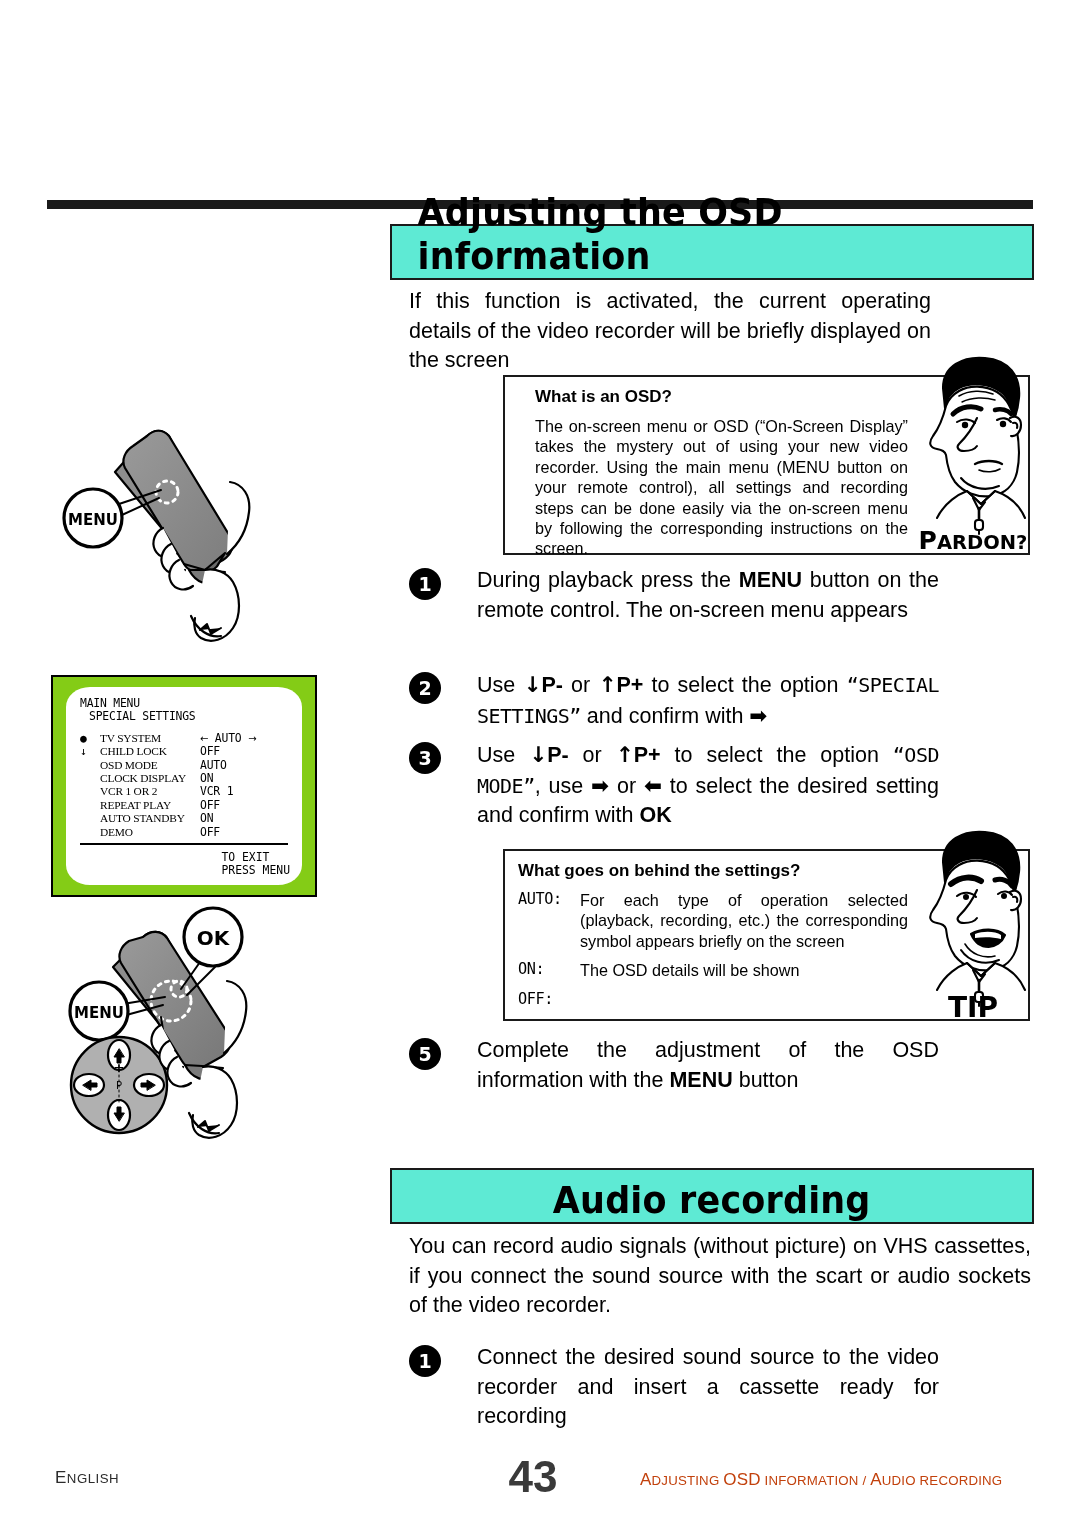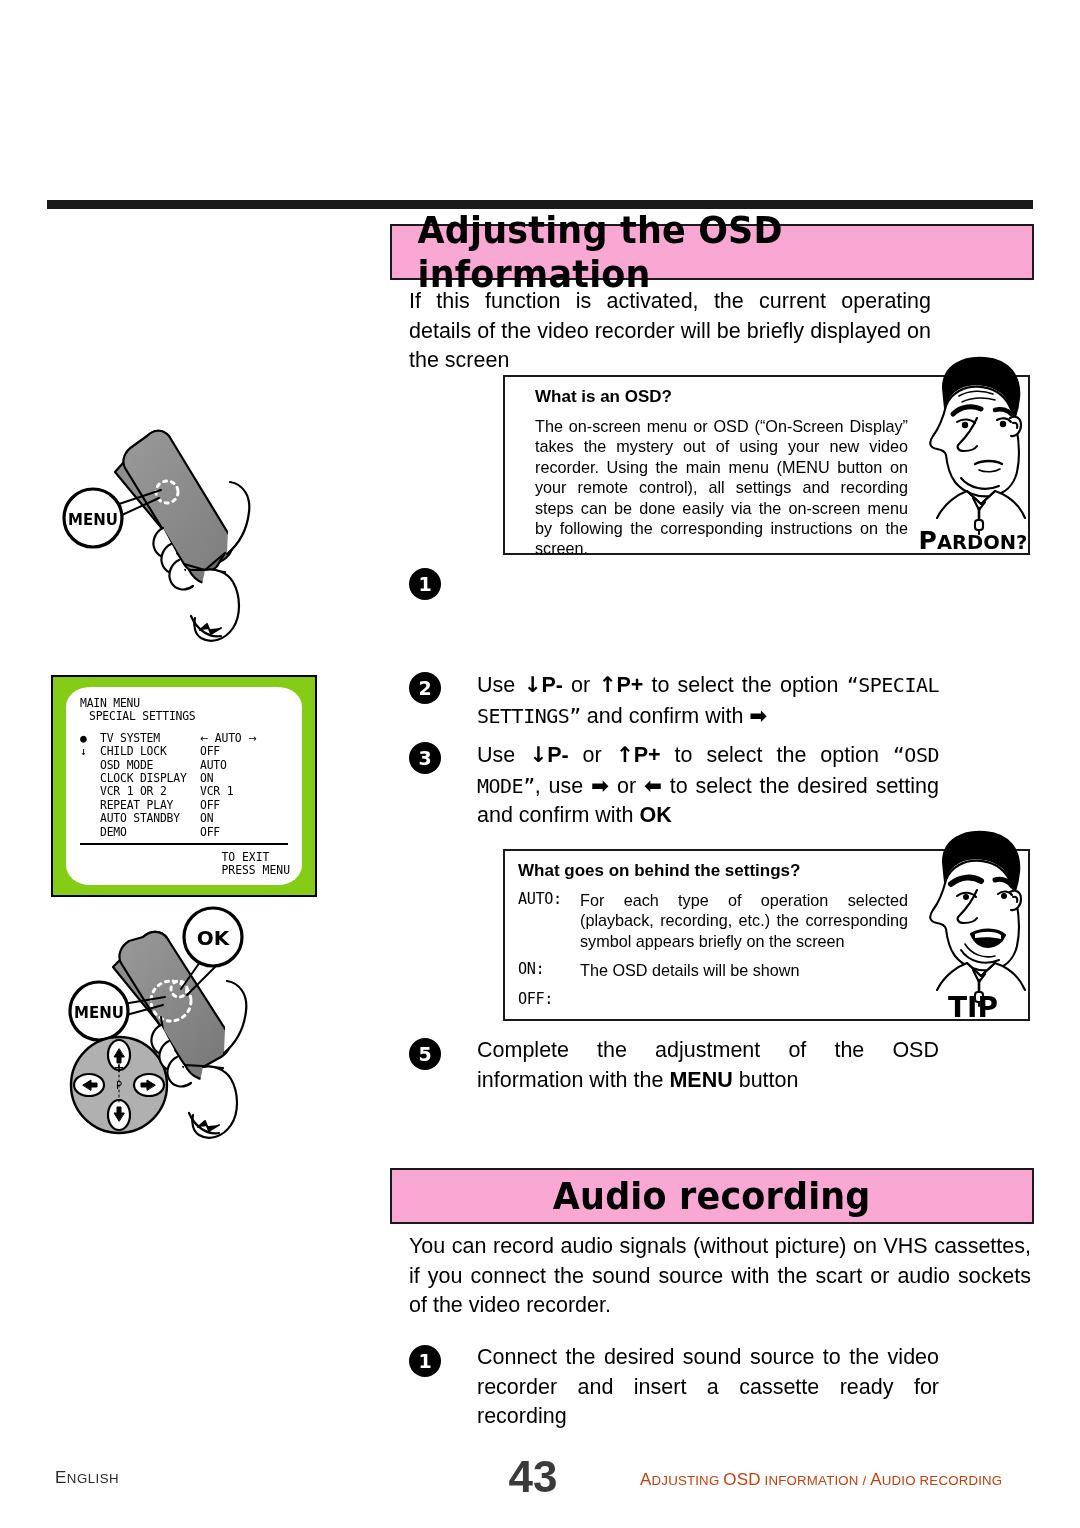--- a/index.html
+++ b/index.html
@@ -7,22 +7,22 @@
     width:1080px;height:1528px;position:relative;overflow:hidden;
     font-family:"Liberation Sans", sans-serif;color:#000;
   }
   .abs{position:absolute;}
 
   
   #top-rule{left:47px;top:200px;width:986px;height:9px;background:#1a1a1a;}
 
   
   .section-head{
-    border:2px solid #1a1a1a;background:#f9a8d4;
-    display:flex;align-items:center;justify-content:center;
+    border:2px solid #1a1a1a;background:#5eead4;
+    display:flex;align-items:flex-end;justify-content:center;
   }
   .section-head .title{
     font-size:38px;font-weight:bold;letter-spacing:.2px;
     font-family:"DejaVu Sans", sans-serif;
     transform:scaleX(.92);
   }
   #head-osd{left:390px;top:224px;width:640px;height:52px;}
   #head-audio{left:390px;top:1168px;width:640px;height:52px;}
 
   
@@ -93,21 +93,21 @@
   #osd{
     position:absolute;left:14px;top:10px;right:10px;
     font-family:"DejaVu Sans Mono", monospace;font-size:11.4px;
     line-height:13.4px;letter-spacing:-0.2px;color:#000;
   }
   #osd .hdr1{margin-left:0;}
   #osd .hdr2{margin-left:9px;}
   .osd-list{margin-top:8px;position:relative;}
   .osd-row{display:flex;align-items:baseline;height:13.4px;}
   .osd-mark{width:20px;flex:none;text-align:left;}
-  .osd-name{flex:1;}
+  .osd-name{flex:1;font-family:Liberation Serif, serif;}
   .osd-val{width:92px;flex:none;text-align:left;}
   .osd-val .ar{font-family:"DejaVu Sans", sans-serif;font-size:10px;}
   #osd-sep{position:absolute;left:14px;right:14px;top:156px;height:2px;background:#000;}
   #osd-exit{
     position:absolute;right:12px;top:164px;text-align:left;
     font-family:"DejaVu Sans Mono", monospace;font-size:11.4px;line-height:13.4px;
   }
 
   
   #remote-top{left:55px;top:420px;width:270px;height:240px;}
@@ -182,20 +182,23 @@
       <path d="M64 156 L64 170" stroke-width="2.6"></path>
       <rect x="60" y="168" width="8" height="10" rx="3" fill="#fff"></rect>
       <path d="M64 178 L64 182" stroke-width="2"></path>
     </g>
   </svg>
   <div class="face-cap" id="cap-pardon"><span>P</span><span class="sc">ARDON?</span></div>
 </div>
 
 <div class="step" id="step1">
   <div class="bullet">1</div>
+  <div class="step-txt">
+    <span>During playback press the </span><span class="b">MENU</span><span> button on the remote control. The on-screen menu appears</span>
+  </div>
 </div>
 
 <div class="step" id="step2">
   <div class="bullet">2</div>
   <div class="step-txt">
     <span>Use </span><span class="b arw">↓</span><span class="b">P-</span><span> or </span><span class="b arw">↑</span><span class="b">P+</span><span> to select the option </span><span class="mono">“SPECIAL SETTINGS”</span><span> and confirm with </span><span class="b arw">➡</span>
   </div>
 </div>
 
 <div class="step" id="step3">

